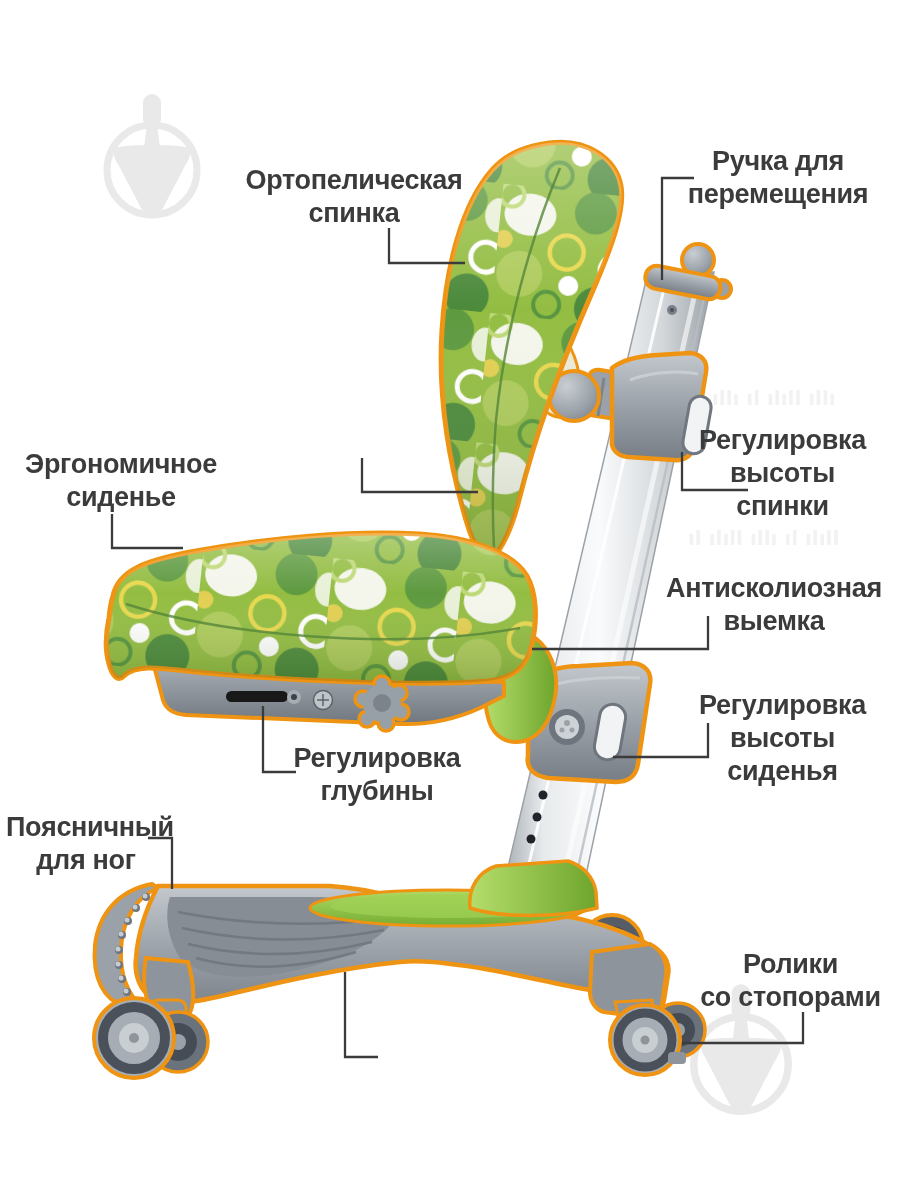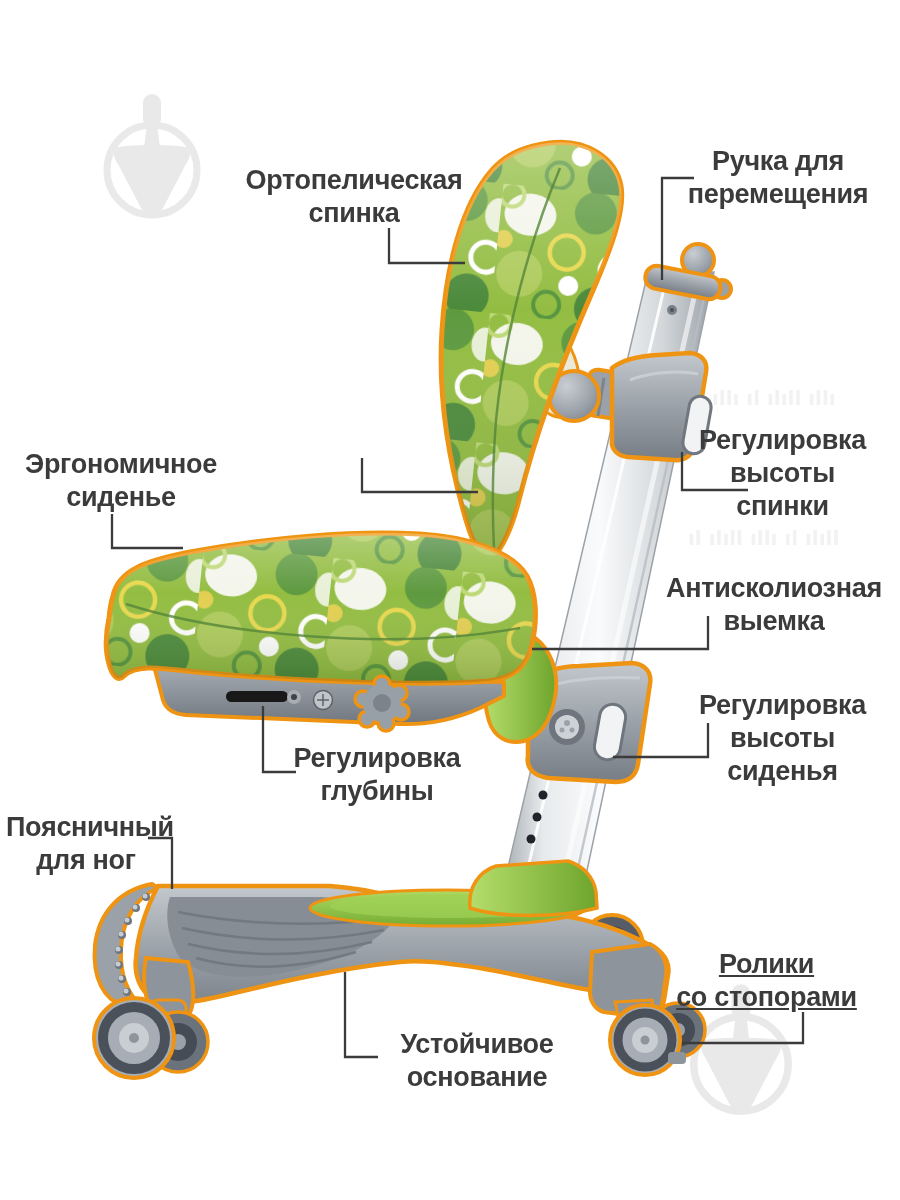--- a/index.html
+++ b/index.html
@@ -313,18 +313,16 @@
 сиденье</div>
 <div class="label" style="left:660px;top:572px;width:228px;">Антисколиозная
 выемка</div>
 <div class="label" style="left:288px;top:742px;width:178px;">Регулировка
 глубины</div>
 <div class="label" style="left:690px;top:689px;width:185px;">Регулировка
 высоты
 сиденья</div>
 <div class="label" style="left:6px;top:811px;width:160px;">Поясничный
 для ног</div>
-<div class="label" style="left:664px;top:948px;width:205px;text-decoration:underline;">Ролики
+<div class="label" style="left:688px;top:948px;width:205px;">Ролики
 со стопорами</div>
-<div class="label" style="left:368px;top:1028px;width:218px;">Устойчивое
-основание</div>
 
 </div>
 
 </body></html>

